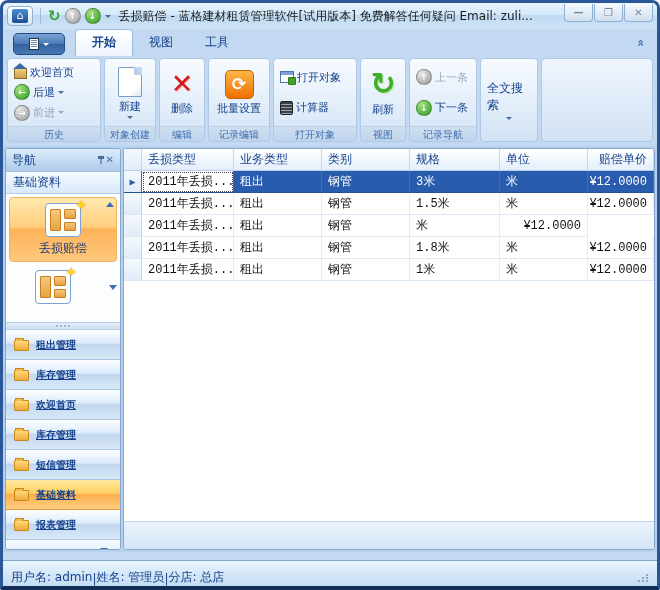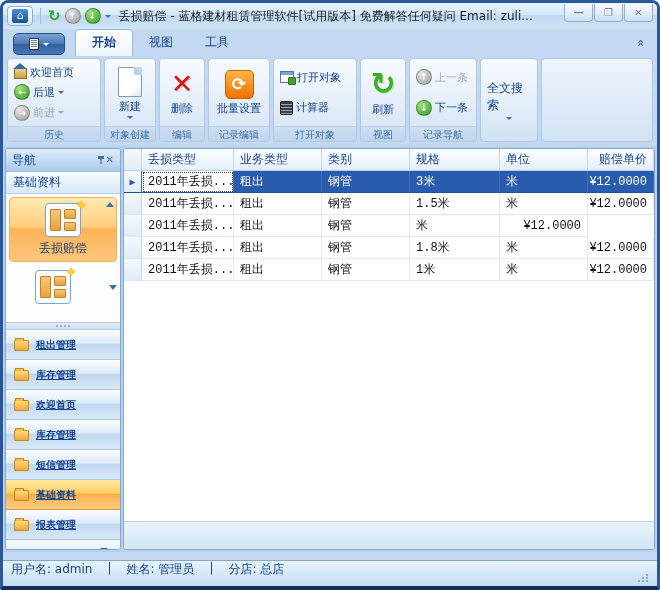--- a/index.html
+++ b/index.html
@@ -133,21 +133,21 @@
   .cell.num{justify-content:flex-end;}
   .cell.indicator{padding:0;justify-content:center;border-right:1px solid #c3d7ee;
     background:linear-gradient(#f4f9fe,#e0ecf8);color:#2a5cad;font-size:10px;}
   .grid-row.selected .cell{background:#2a5cad;color:#fff;border-right-color:#3b6cbd;border-bottom-color:#24508f;}
   .grid-row.selected .cell.indicator{background:linear-gradient(#f4f9fe,#e0ecf8);color:#2a5cad;}
   .grid-row.selected .cell.focused{background:#fff;color:#111;outline:1px dotted #444;outline-offset:-2px;}
   .table-empty{flex:1;background:#fff;}
   .table-footer{flex:0 0 28px;background:linear-gradient(#eaf3fc,#d3e5f6);border-top:1px solid #c0d4ea;
     border-radius:0 0 3px 3px;}
   
-  .statusbar{height:26px;flex:0 0 26px;display:flex;align-items:flex-start;gap:15px;padding:0 8px;
+  .statusbar{height:26px;flex:0 0 26px;display:flex;align-items:flex-end;gap:0;padding:0 8px;
     background:linear-gradient(#e8f4fd,#c3dcf3);border-top:1px solid #86a7cc;
     font-size:12px;color:#15428b;margin-top:8px;}
   .status-sep{color:#15428b;}
   .status-spacer{flex:1;}
   .grip{display:grid;grid-template-columns:repeat(3,3px);grid-gap:1px;align-self:flex-end;margin-bottom:4px;}
   .grip i{width:2px;height:2px;background:#8aa6c8;}
   .grip i.hide{visibility:hidden;}
 </style>
 </head>
 <body>

